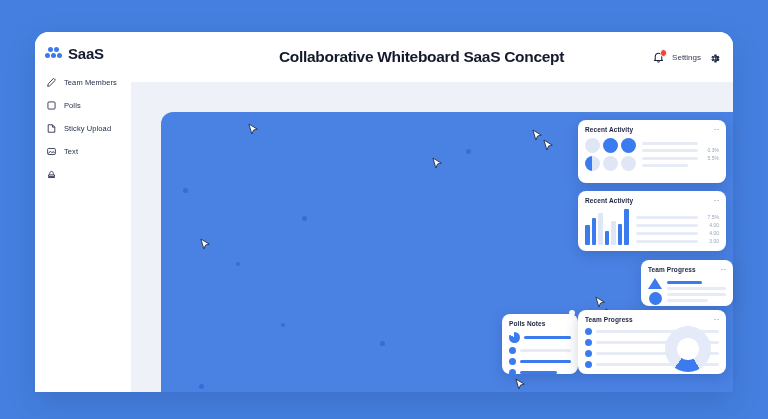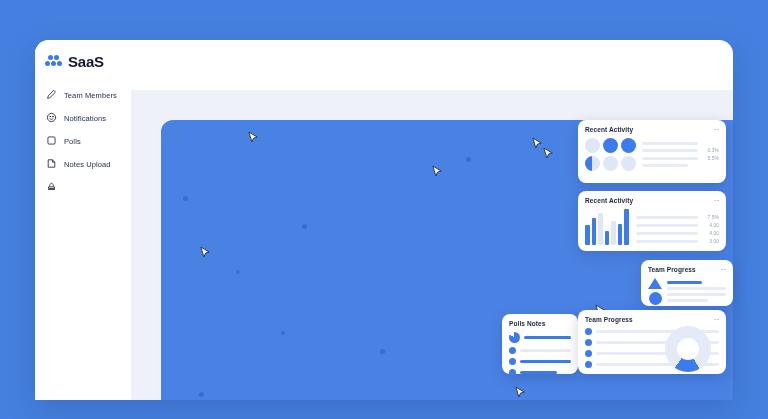--- a/index.html
+++ b/index.html
@@ -6,21 +6,21 @@
   body{
     width:768px;height:419px;overflow:hidden;
     background:#4580e0;
     font-family:"Liberation Sans",sans-serif;
     -webkit-font-smoothing:antialiased;
   }
   #stage{position:relative;width:768px;height:419px;}
 
   
   .app-window{
-    position:absolute;left:35px;top:40px;width:698px;height:360px;
+    position:absolute;left:35px;top:32px;width:698px;height:360px;
     background:#ffffff;border-radius:14px 14px 0 0;
     box-shadow:0 10px 30px rgba(20,40,90,.18);
     overflow:hidden;
   }
 
   
   .sidebar{
     position:absolute;left:0;top:0;width:96px;height:360px;
     background:#ffffff;z-index:6;
   }
@@ -29,21 +29,21 @@
   .brand-dots i{position:absolute;width:5px;height:5px;border-radius:50%;background:#3b7bed;}
   .brand-dots i:nth-child(1){left:3px;top:0;}
   .brand-dots i:nth-child(2){left:9px;top:0;}
   .brand-dots i:nth-child(3){left:0px;top:6px;}
   .brand-dots i:nth-child(4){left:6px;top:6px;}
   .brand-dots i:nth-child(5){left:12px;top:6px;}
   .brand-name{font-size:15px;font-weight:bold;color:#141a2e;letter-spacing:-.2px;}
 
   .nav{margin-top:10px;padding:0 6px;}
   .nav-item{
-    display:flex;align-items:flex-end;gap:7px;
+    display:flex;align-items:center;gap:7px;
     height:20px;margin-bottom:3px;padding:0 5px;border-radius:5px;
     cursor:pointer;
   }
   .nav-item.active{background:#3b7bed;}
   .nav-label{font-size:7.5px;color:#26304a;white-space:nowrap;letter-spacing:.1px;}
   .nav-item.active .nav-label{color:#ffffff;}
   .nav-ico{width:11px;height:11px;flex:0 0 auto;display:block;}
   .nav-ico svg{display:block;width:11px;height:11px;}
   .nav-ico svg *{stroke:#2b3category;}
 
@@ -171,69 +171,87 @@
 
         <div class="nav-item">
           <span class="nav-ico">
             <svg viewBox="0 0 16 16" fill="none" stroke="#2b3149" stroke-width="1.3" stroke-linecap="round" stroke-linejoin="round">
               <path d="M11.5 2.2l2.3 2.3L5.4 12.9 2.4 13.6l.7-3z"></path>
             </svg>
           </span>
           <span class="nav-label">Team Members</span>
         </div>
 
-        <div class="nav-item">
-          <span class="nav-ico">
-            <svg viewBox="0 0 16 16" fill="none" stroke="#2b3149" stroke-width="1.3" stroke-linecap="round">
-              <circle cx="8" cy="8" r="6"></circle>
-                <circle cx="6" cy="6.6" r=".5" fill="#2b3149"></circle>
-                <circle cx="10" cy="6.6" r=".5" fill="#2b3149"></circle>
-                <path d="M5.6 9.6c1.4 1.4 3.4 1.4 4.8 0"></path>
-            </svg>
-          </span>
-          <span class="nav-label">Notifications</span>
-        </div>
 
 
 
 
         <div class="nav-item">
           <span class="nav-ico">
             <svg viewBox="0 0 16 16" fill="none" stroke="#2b3149" stroke-width="1.3">
               <rect x="2.8" y="2.8" width="10.4" height="10.4" rx="1.6"></rect>
             </svg>
           </span>
           <span class="nav-label">Polls</span>
         </div>
 
         <div class="nav-item">
           <span class="nav-ico">
             <svg viewBox="0 0 16 16" fill="none" stroke="#2b3149" stroke-width="1.3" stroke-linejoin="round">
               <path d="M3.2 2.6h6.2l3.4 3.4v7.4H3.2z"></path>
                 <path d="M9.4 2.6V6h3.4"></path>
             </svg>
           </span>
-          <span class="nav-label">Notes Upload</span>
-        </div>
-
+          <span class="nav-label">Sticky Upload</span>
+        </div>
+
+        <div class="nav-item">
+          <span class="nav-ico">
+            <svg viewBox="0 0 16 16" fill="none" stroke="#2b3149" stroke-width="1.3" stroke-linejoin="round">
+              <rect x="2.4" y="3.6" width="11.2" height="8.8" rx="1.4"></rect>
+                <path d="M3.4 11l3-3.4 2.2 2.2 2-1.8 2 2.6"></path>
+            </svg>
+          </span>
+          <span class="nav-label">Text</span>
+        </div>
 
         <div class="nav-item">
           <span class="nav-ico">
             <svg viewBox="0 0 16 16" fill="none" stroke="#2b3149" stroke-width="1.3" stroke-linejoin="round">
               <path d="M5.4 8.4C5 6 6 3.4 8 3.4s3 2.6 2.6 5"></path>
                 <path d="M3.6 8.6h8.8v2.4H3.6z"></path>
                 <path d="M3 12.4h10"></path>
             </svg>
           </span>
           <span class="nav-label"></span>
         </div>
 
       </div>
     </div>
 
+    <div class="header">
+      <div class="header-title">Collaborative Whiteboard SaaS Concept</div>
+      <div class="header-right">
+        <span class="bell-wrap">
+          <svg viewBox="0 0 16 16" fill="none" stroke="#1b2340" stroke-width="1.3" stroke-linejoin="round" width="13" height="14">
+            <path d="M4 11.2V7.4a4 4 0 018 0v3.8l1 1.2H3z"></path>
+              <path d="M6.7 13.4a1.4 1.4 0 002.6 0"></path>
+          </svg>
+          <span class="bell-badge"></span>
+        </span>
+        <span class="settings-label">Settings</span>
+        <span class="gear">
+          <svg viewBox="0 0 16 16" width="13" height="13" fill="#1b2340">
+            <path d="M8 5.6A2.4 2.4 0 108 10.4 2.4 2.4 0 008 5.6zm0 3.6a1.2 1.2 0 110-2.4 1.2 1.2 0 010 2.4z"></path>
+            <path d="M13.6 8c0-.4 0-.7-.1-1l1.3-1-1.3-2.3-1.6.5c-.5-.4-1-.7-1.6-.9L9.9 1.6H7.3l-.4 1.7c-.6.2-1.1.5-1.6.9l-1.6-.5L2.4 6l1.3 1c0 .3-.1.6-.1 1s0 .7.1 1l-1.3 1 1.3 2.3 1.6-.5c.5.4 1 .7 1.6.9l.4 1.7h2.6l.4-1.7c.6-.2 1.1-.5 1.6-.9l1.6.5 1.3-2.3-1.3-1c.1-.3.1-.6.1-1z" opacity=".0"></path>
+            <path d="M14.2 9.3l-1.2-.7a5 5 0 000-1.2l1.2-.7-1.3-2.2-1.3.6a5 5 0 00-1-.6l-.1-1.4H7.9l-.2 1.4a5 5 0 00-1 .6l-1.3-.6-1.3 2.2 1.2.7a5 5 0 000 1.2l-1.2.7 1.3 2.2 1.3-.6a5 5 0 001 .6l.2 1.4h2.6l.2-1.4a5 5 0 001-.6l1.3.6zM8 10.6A2.6 2.6 0 1110.6 8 2.6 2.6 0 018 10.6z"></path>
+          </svg>
+        </span>
+      </div>
+    </div>
 
     <div class="canvas-zone">
       <div class="board">
         <div id="dots">
             <span class="dot" style="left: 22px; top: 76px; width: 5px; height: 5px;"></span>
             <span class="dot" style="left: 305px; top: 37px; width: 5px; height: 5px;"></span>
             <span class="dot" style="left: 141px; top: 104px; width: 5px; height: 5px;"></span>
             <span class="dot" style="left: 75px; top: 150px; width: 4px; height: 4px;"></span>
             <span class="dot" style="left: 120px; top: 211px; width: 4px; height: 4px;"></span>
             <span class="dot" style="left: 219px; top: 229px; width: 5px; height: 5px;"></span>

